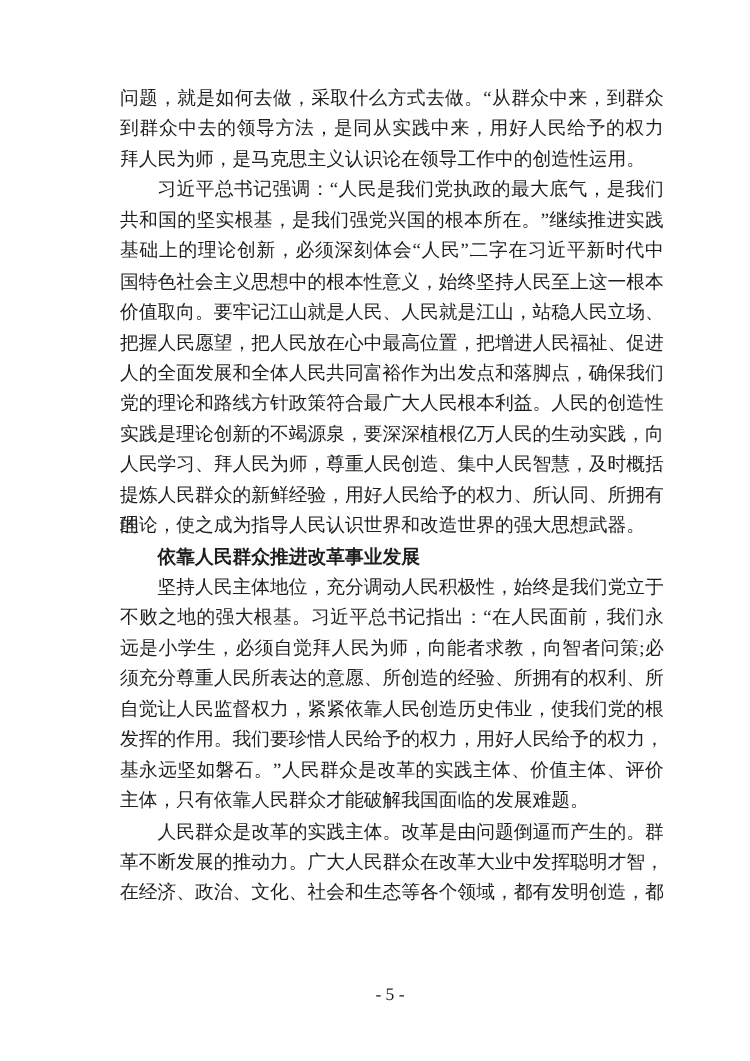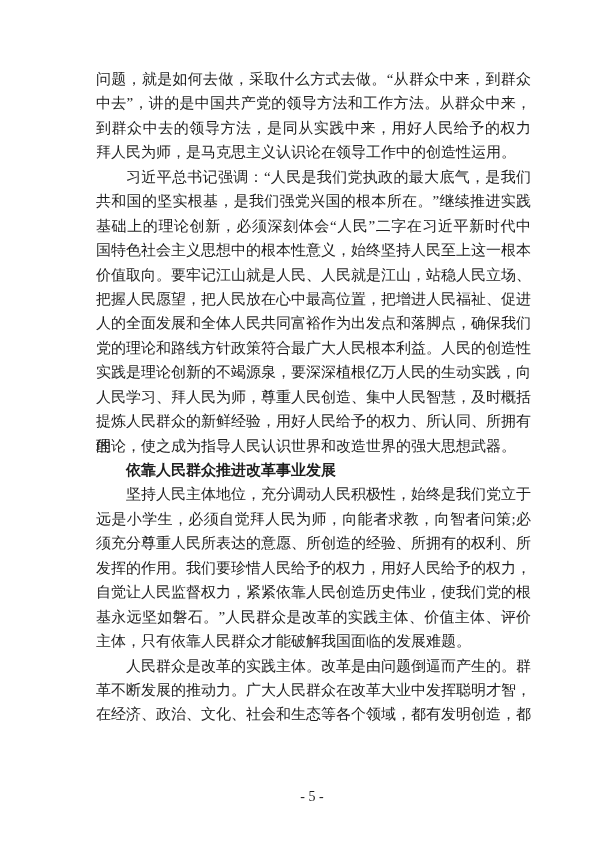--- a/index.html
+++ b/index.html
@@ -53,41 +53,41 @@
     line-height: 18px;
     color: #1e1e1e;
   }
 </style>
 </head>
 <body>
 
 <div class="page" style="background: rgb(255, 255, 255); color: rgb(30, 30, 30);">
   <div class="content">
       <div class="line j">问题，就是如何去做，采取什么方式去做。“从群众中来，到群众</div>
-      <div class="line j">中去”，讲的是中国共产党的领导方法和工作方法。从群众中来，</div>
       <div class="line j">到群众中去的领导方法，是同从实践中来，用好人民给予的权力</div>
       <div class="line">拜人民为师，是马克思主义认识论在领导工作中的创造性运用。</div>
       <div class="line j i">习近平总书记强调：“人民是我们党执政的最大底气，是我们</div>
       <div class="line j">共和国的坚实根基，是我们强党兴国的根本所在。”继续推进实践</div>
       <div class="line j">基础上的理论创新，必须深刻体会“人民”二字在习近平新时代中</div>
       <div class="line j">国特色社会主义思想中的根本性意义，始终坚持人民至上这一根本</div>
       <div class="line j">价值取向。要牢记江山就是人民、人民就是江山，站稳人民立场、</div>
       <div class="line j">把握人民愿望，把人民放在心中最高位置，把增进人民福祉、促进</div>
       <div class="line j">人的全面发展和全体人民共同富裕作为出发点和落脚点，确保我们</div>
       <div class="line j">党的理论和路线方针政策符合最广大人民根本利益。人民的创造性</div>
       <div class="line j">实践是理论创新的不竭源泉，要深深植根亿万人民的生动实践，向</div>
       <div class="line j">人民学习、拜人民为师，尊重人民创造、集中人民智慧，及时概括</div>
       <div class="line j">提炼人民群众的新鲜经验，用好人民给予的权力、所认同、所拥有的</div>
       <div class="line">理论，使之成为指导人民认识世界和改造世界的强大思想武器。</div>
       <div class="line i b">依靠人民群众推进改革事业发展</div>
       <div class="line j i">坚持人民主体地位，充分调动人民积极性，始终是我们党立于</div>
+      <div class="line j">不败之地的强大根基。习近平总书记指出：“在人民面前，我们永</div>
       <div class="line j">远是小学生，必须自觉拜人民为师，向能者求教，向智者问策;必</div>
       <div class="line j">须充分尊重人民所表达的意愿、所创造的经验、所拥有的权利、所</div>
+      <div class="line j">自觉让人民监督权力，紧紧依靠人民创造历史伟业，使我们党的根</div>
       <div class="line j">发挥的作用。我们要珍惜人民给予的权力，用好人民给予的权力，</div>
-      <div class="line j">自觉让人民监督权力，紧紧依靠人民创造历史伟业，使我们党的根</div>
       <div class="line j">基永远坚如磐石。”人民群众是改革的实践主体、价值主体、评价</div>
       <div class="line">主体，只有依靠人民群众才能破解我国面临的发展难题。</div>
       <div class="line j i">人民群众是改革的实践主体。改革是由问题倒逼而产生的。群</div>
       <div class="line j">革不断发展的推动力。广大人民群众在改革大业中发挥聪明才智，</div>
       <div class="line j">在经济、政治、文化、社会和生态等各个领域，都有发明创造，都</div>
     </div>
   <div class="footer">- 5 -</div>
 </div>
 
 </body></html>

